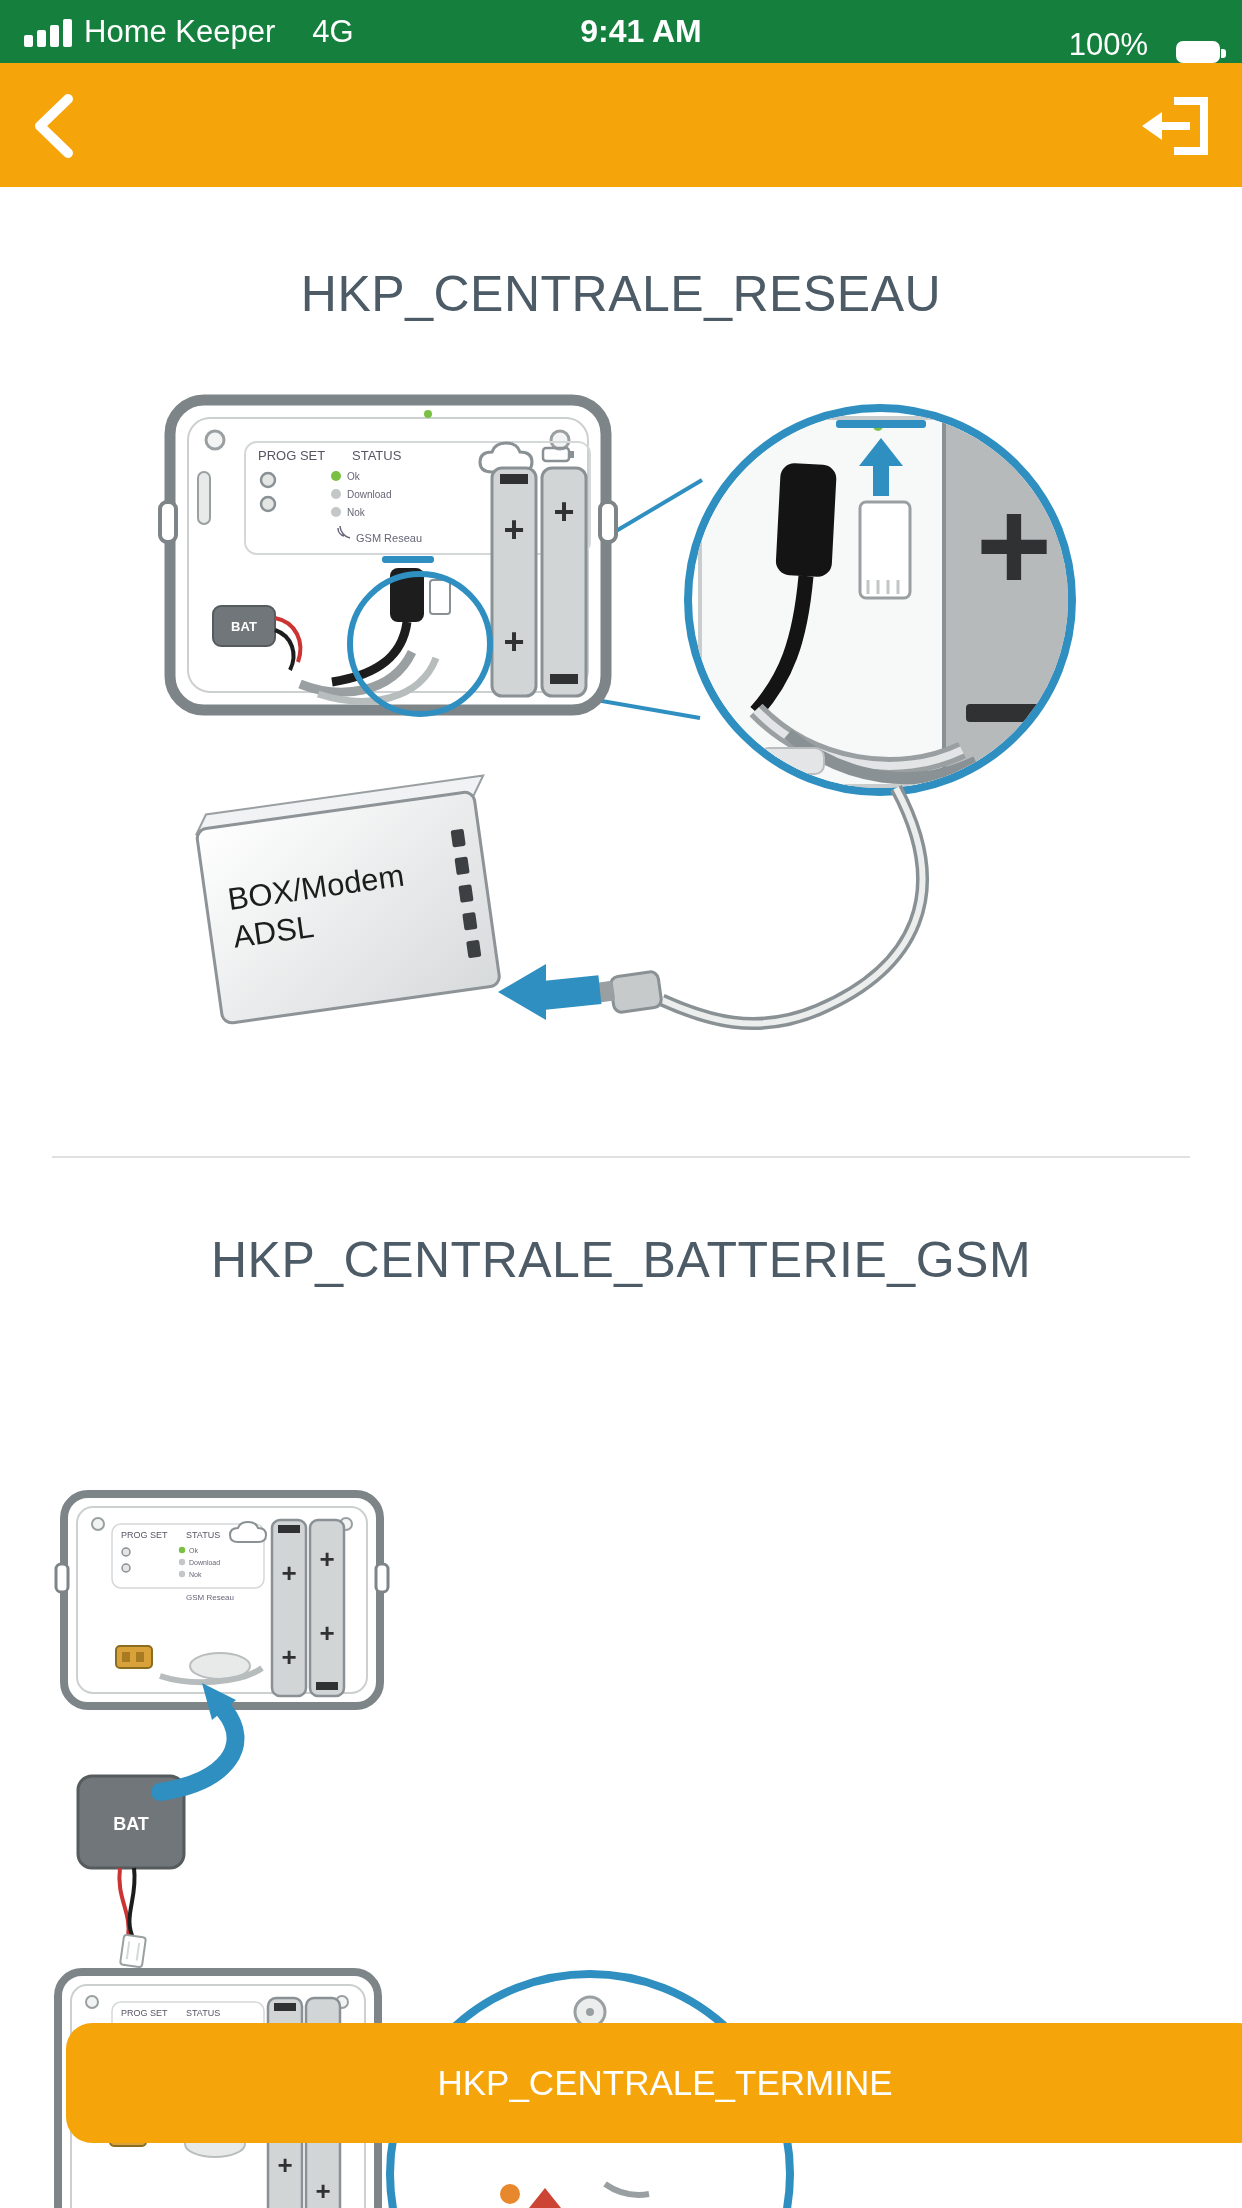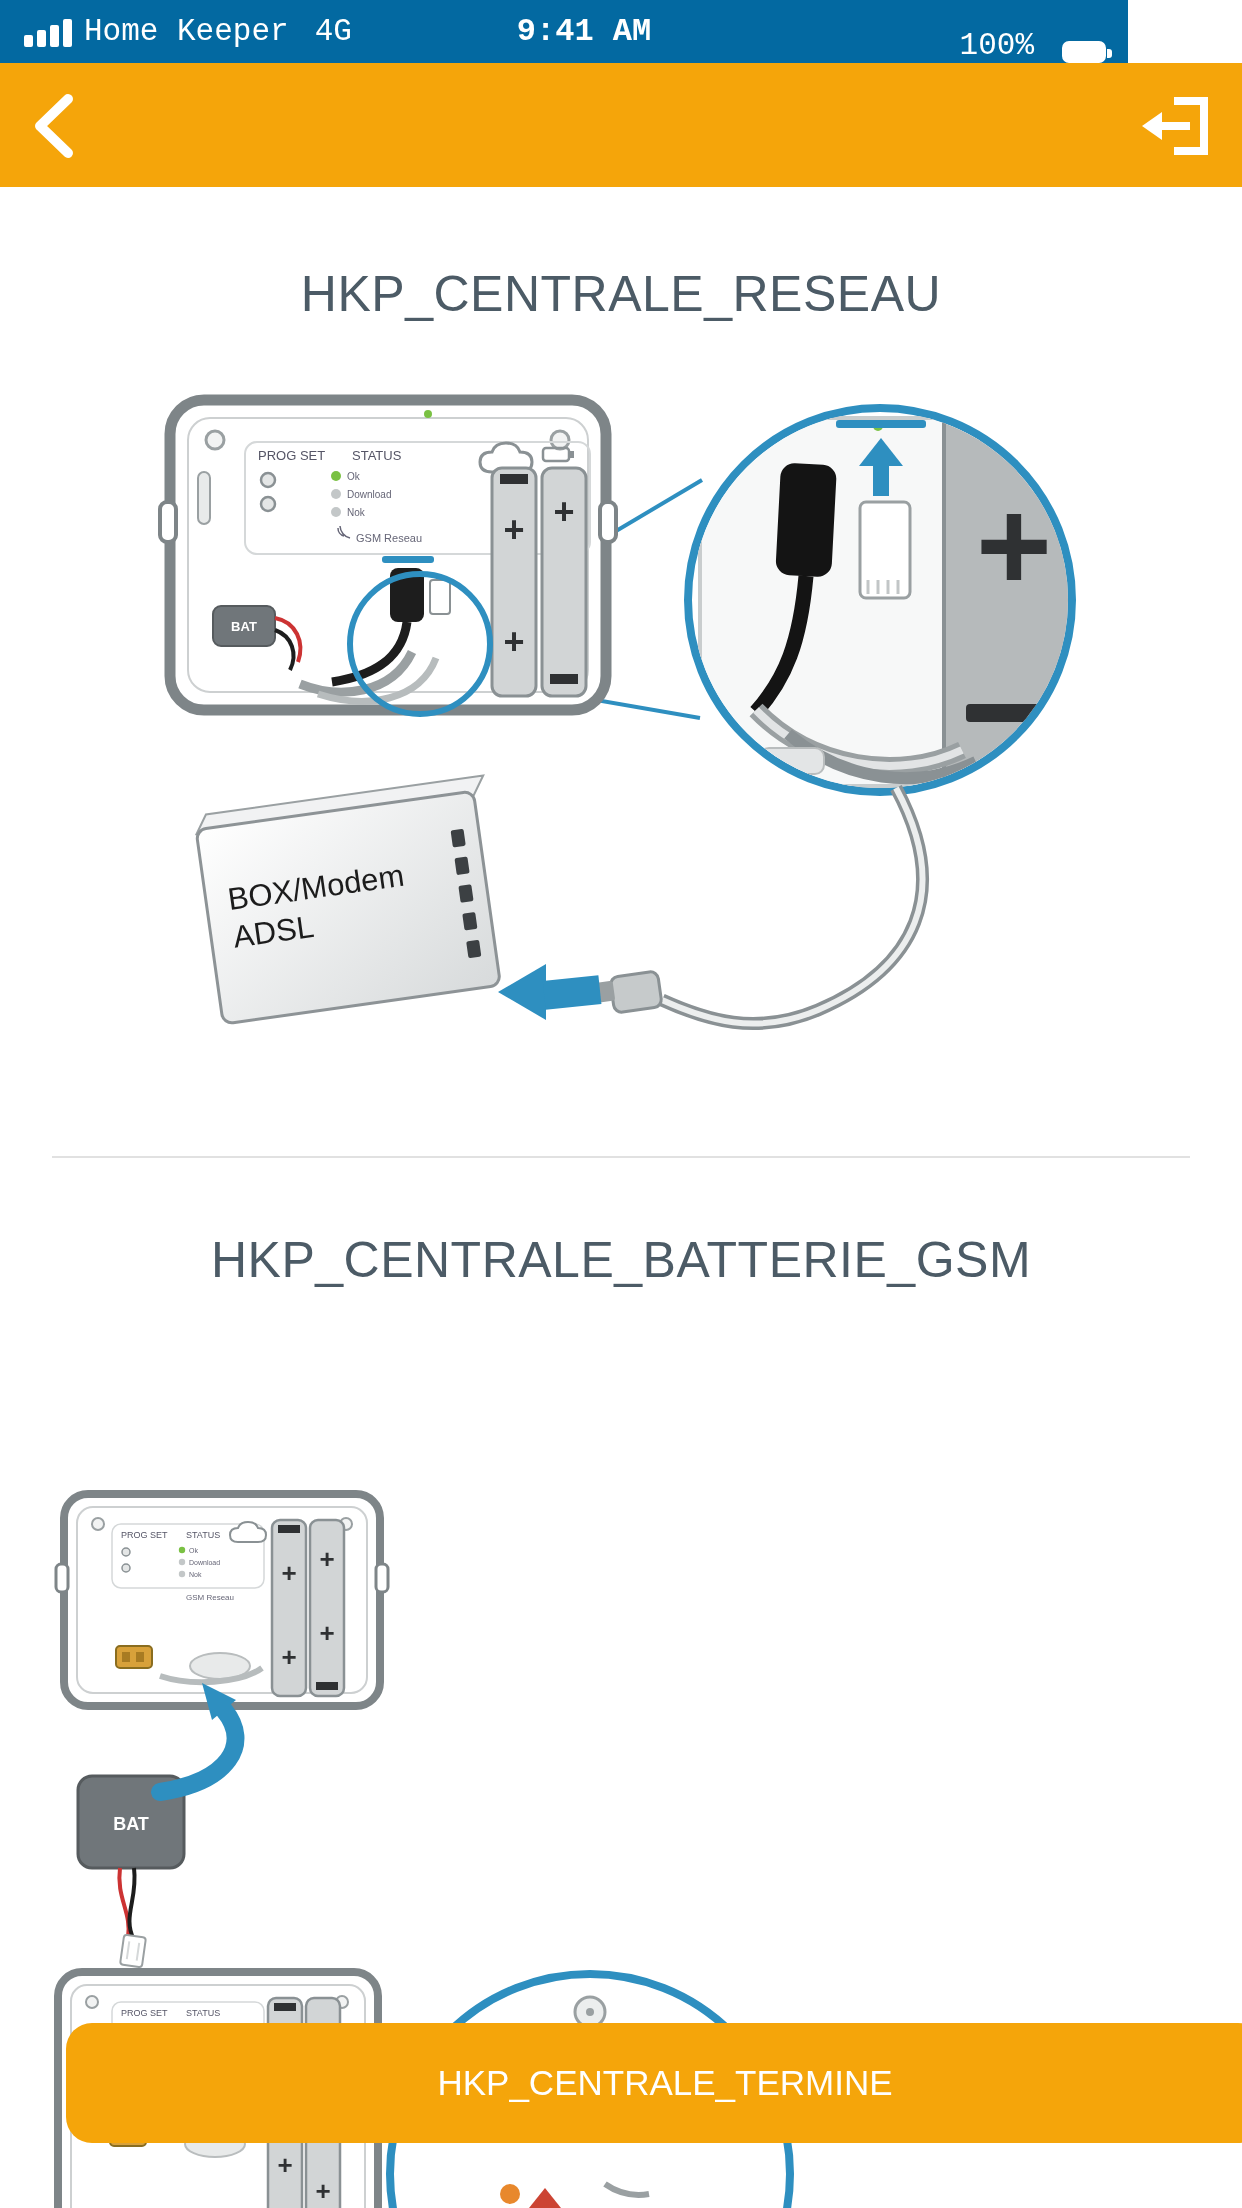--- a/index.html
+++ b/index.html
@@ -1,22 +1,22 @@
 <!DOCTYPE html>
 <html><head>
 <meta charset="utf-8">
 <style>
   html,body{margin:0;padding:0;}
   body{width:1242px;height:2208px;background:#ffffff;font-family:"Liberation Sans",sans-serif;position:relative;overflow:hidden;}
   .phone{position:absolute;inset:0;width:1242px;height:2208px;background:#fff;}
 
   
-  .status-bar{position:absolute;top:0;left:0;width:1128px;height:63px;background:#0369a1;color:#fff;font-family:Liberation Mono, monospace;}
+  .status-bar{position:absolute;top:0;left:0;width:1242px;height:63px;background:#15803d;color:#fff;}
   .sb-left{position:absolute;left:24px;top:0;height:63px;display:flex;align-items:center;gap:12px;font-size:31px;font-weight:500;}
-  .sb-network{margin-left:14px;font-weight:400;}
+  .sb-network{margin-left:25px;font-weight:400;}
   .sb-time{position:absolute;left:0;right:0;top:0;height:63px;line-height:63px;text-align:center;font-size:32px;font-weight:700;margin-left:40px;}
   .sb-right{position:absolute;right:22px;top:0;height:63px;display:flex;align-items:flex-end;gap:28px;font-size:31px;}
   .signal{display:flex;align-items:flex-end;gap:4px;height:30px;}
   .signal i{display:block;width:9px;background:#fff;border-radius:2px;}
   .battery{position:relative;width:44px;height:22px;border:3px solid #fff;border-radius:7px;background:#fff;box-sizing:border-box;}
   .battery:after{content:"";position:absolute;right:-9px;top:5px;width:5px;height:9px;background:#fff;border-radius:0 3px 3px 0;}
 
   
   .nav-bar{position:absolute;top:63px;left:0;width:1242px;height:124px;background:#F5A50A;}
   .back-btn{position:absolute;left:30px;top:30px;width:52px;height:66px;cursor:pointer;}

